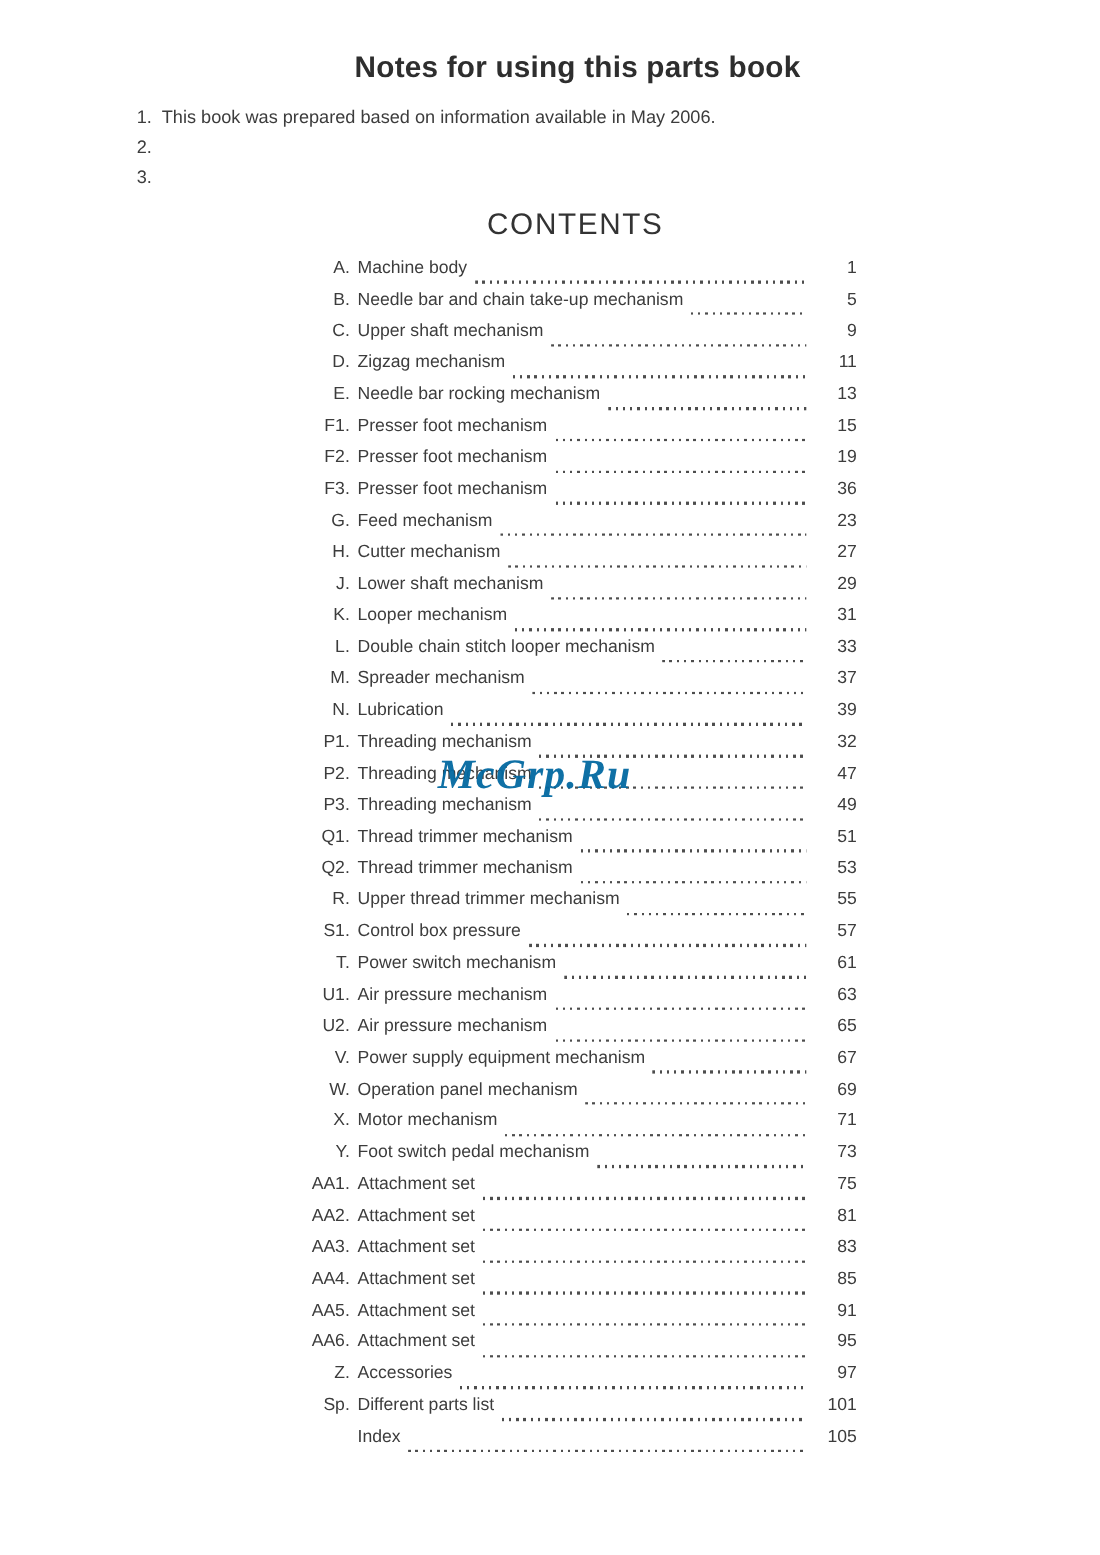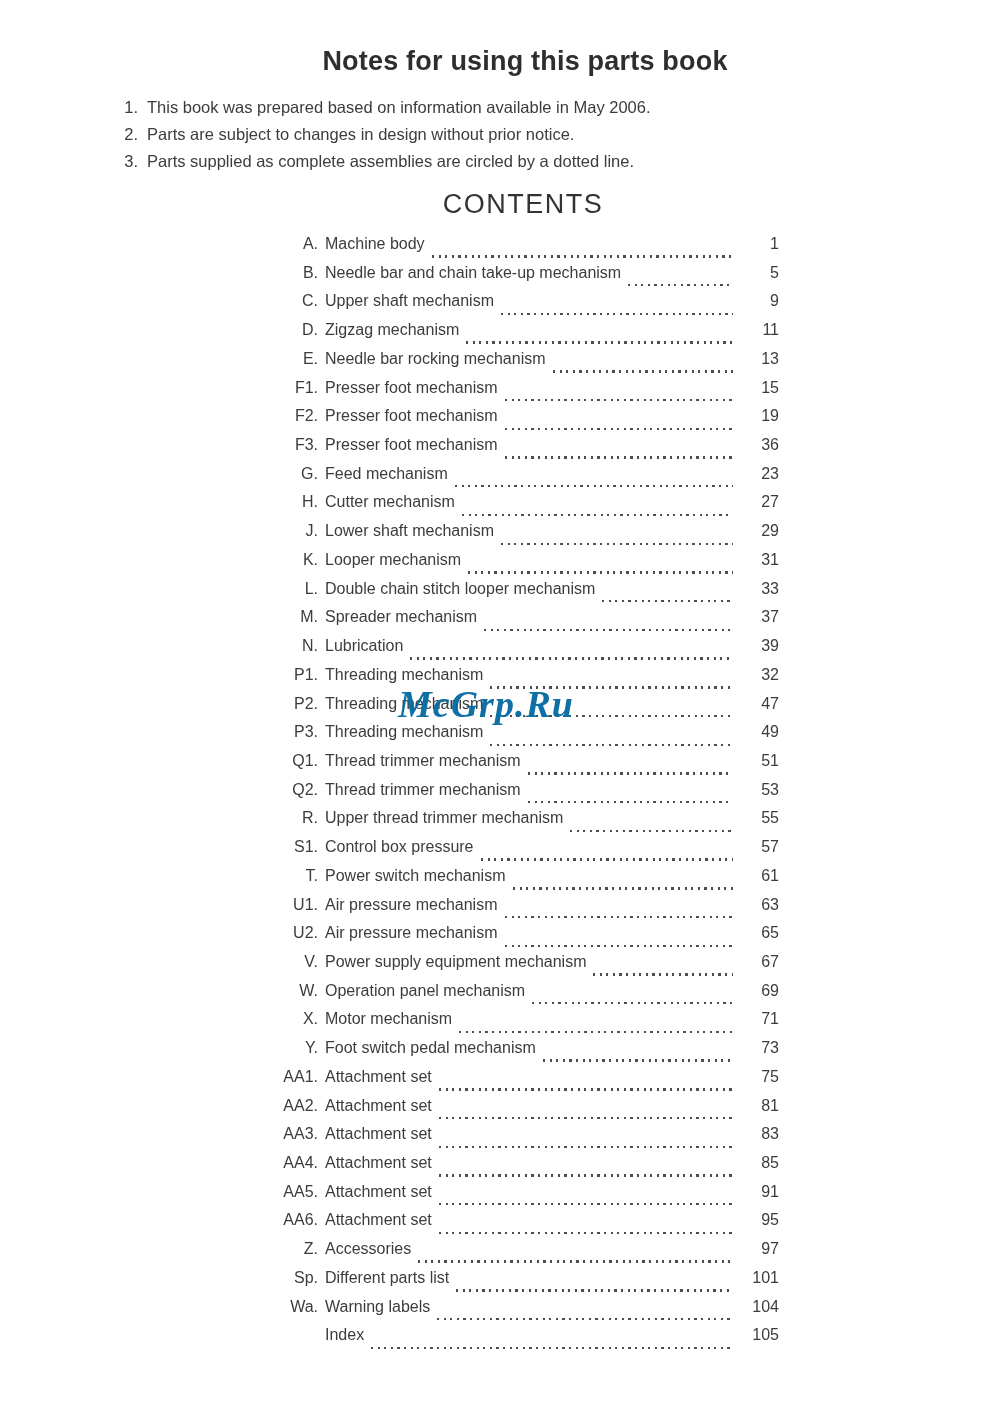--- a/index.html
+++ b/index.html
@@ -107,26 +107,24 @@
     <h1 class="doc-title">Notes for using this parts book</h1>
 
     <div class="notes">
   <div class="note-row">
     <span class="note-num">1.</span>
     <span class="note-text">This book was prepared based on information available in May 2006.</span>
   </div>
 
   <div class="note-row">
     <span class="note-num">2.</span>
-    <span class="note-text">Parts are subject to changes in design without prior notice.</span>
   </div>
 
   <div class="note-row">
     <span class="note-num">3.</span>
-    <span class="note-text">Parts supplied as complete assemblies are circled by a dotted line.</span>
   </div>
 </div>
 
     <h2 class="contents-heading">CONTENTS</h2>
 
     <div class="toc">
   <div class="toc-row">
     <span class="toc-code">A.</span>
     <span class="toc-title">Machine body</span>
     <span class="toc-dots"></span>
@@ -379,26 +377,20 @@
     <span class="toc-page">97</span>
   </div>
 
   <div class="toc-row">
     <span class="toc-code">Sp.</span>
     <span class="toc-title">Different parts list</span>
     <span class="toc-dots"></span>
     <span class="toc-page">101</span>
   </div>
 
-  <div class="toc-row">
-    <span class="toc-code">Wa.</span>
-    <span class="toc-title">Warning labels</span>
-    <span class="toc-dots"></span>
-    <span class="toc-page">104</span>
-  </div>
 
   <div class="toc-row">
     <span class="toc-code"></span>
     <span class="toc-title">Index</span>
     <span class="toc-dots"></span>
     <span class="toc-page">105</span>
   </div>
 </div>
   </div>
 

